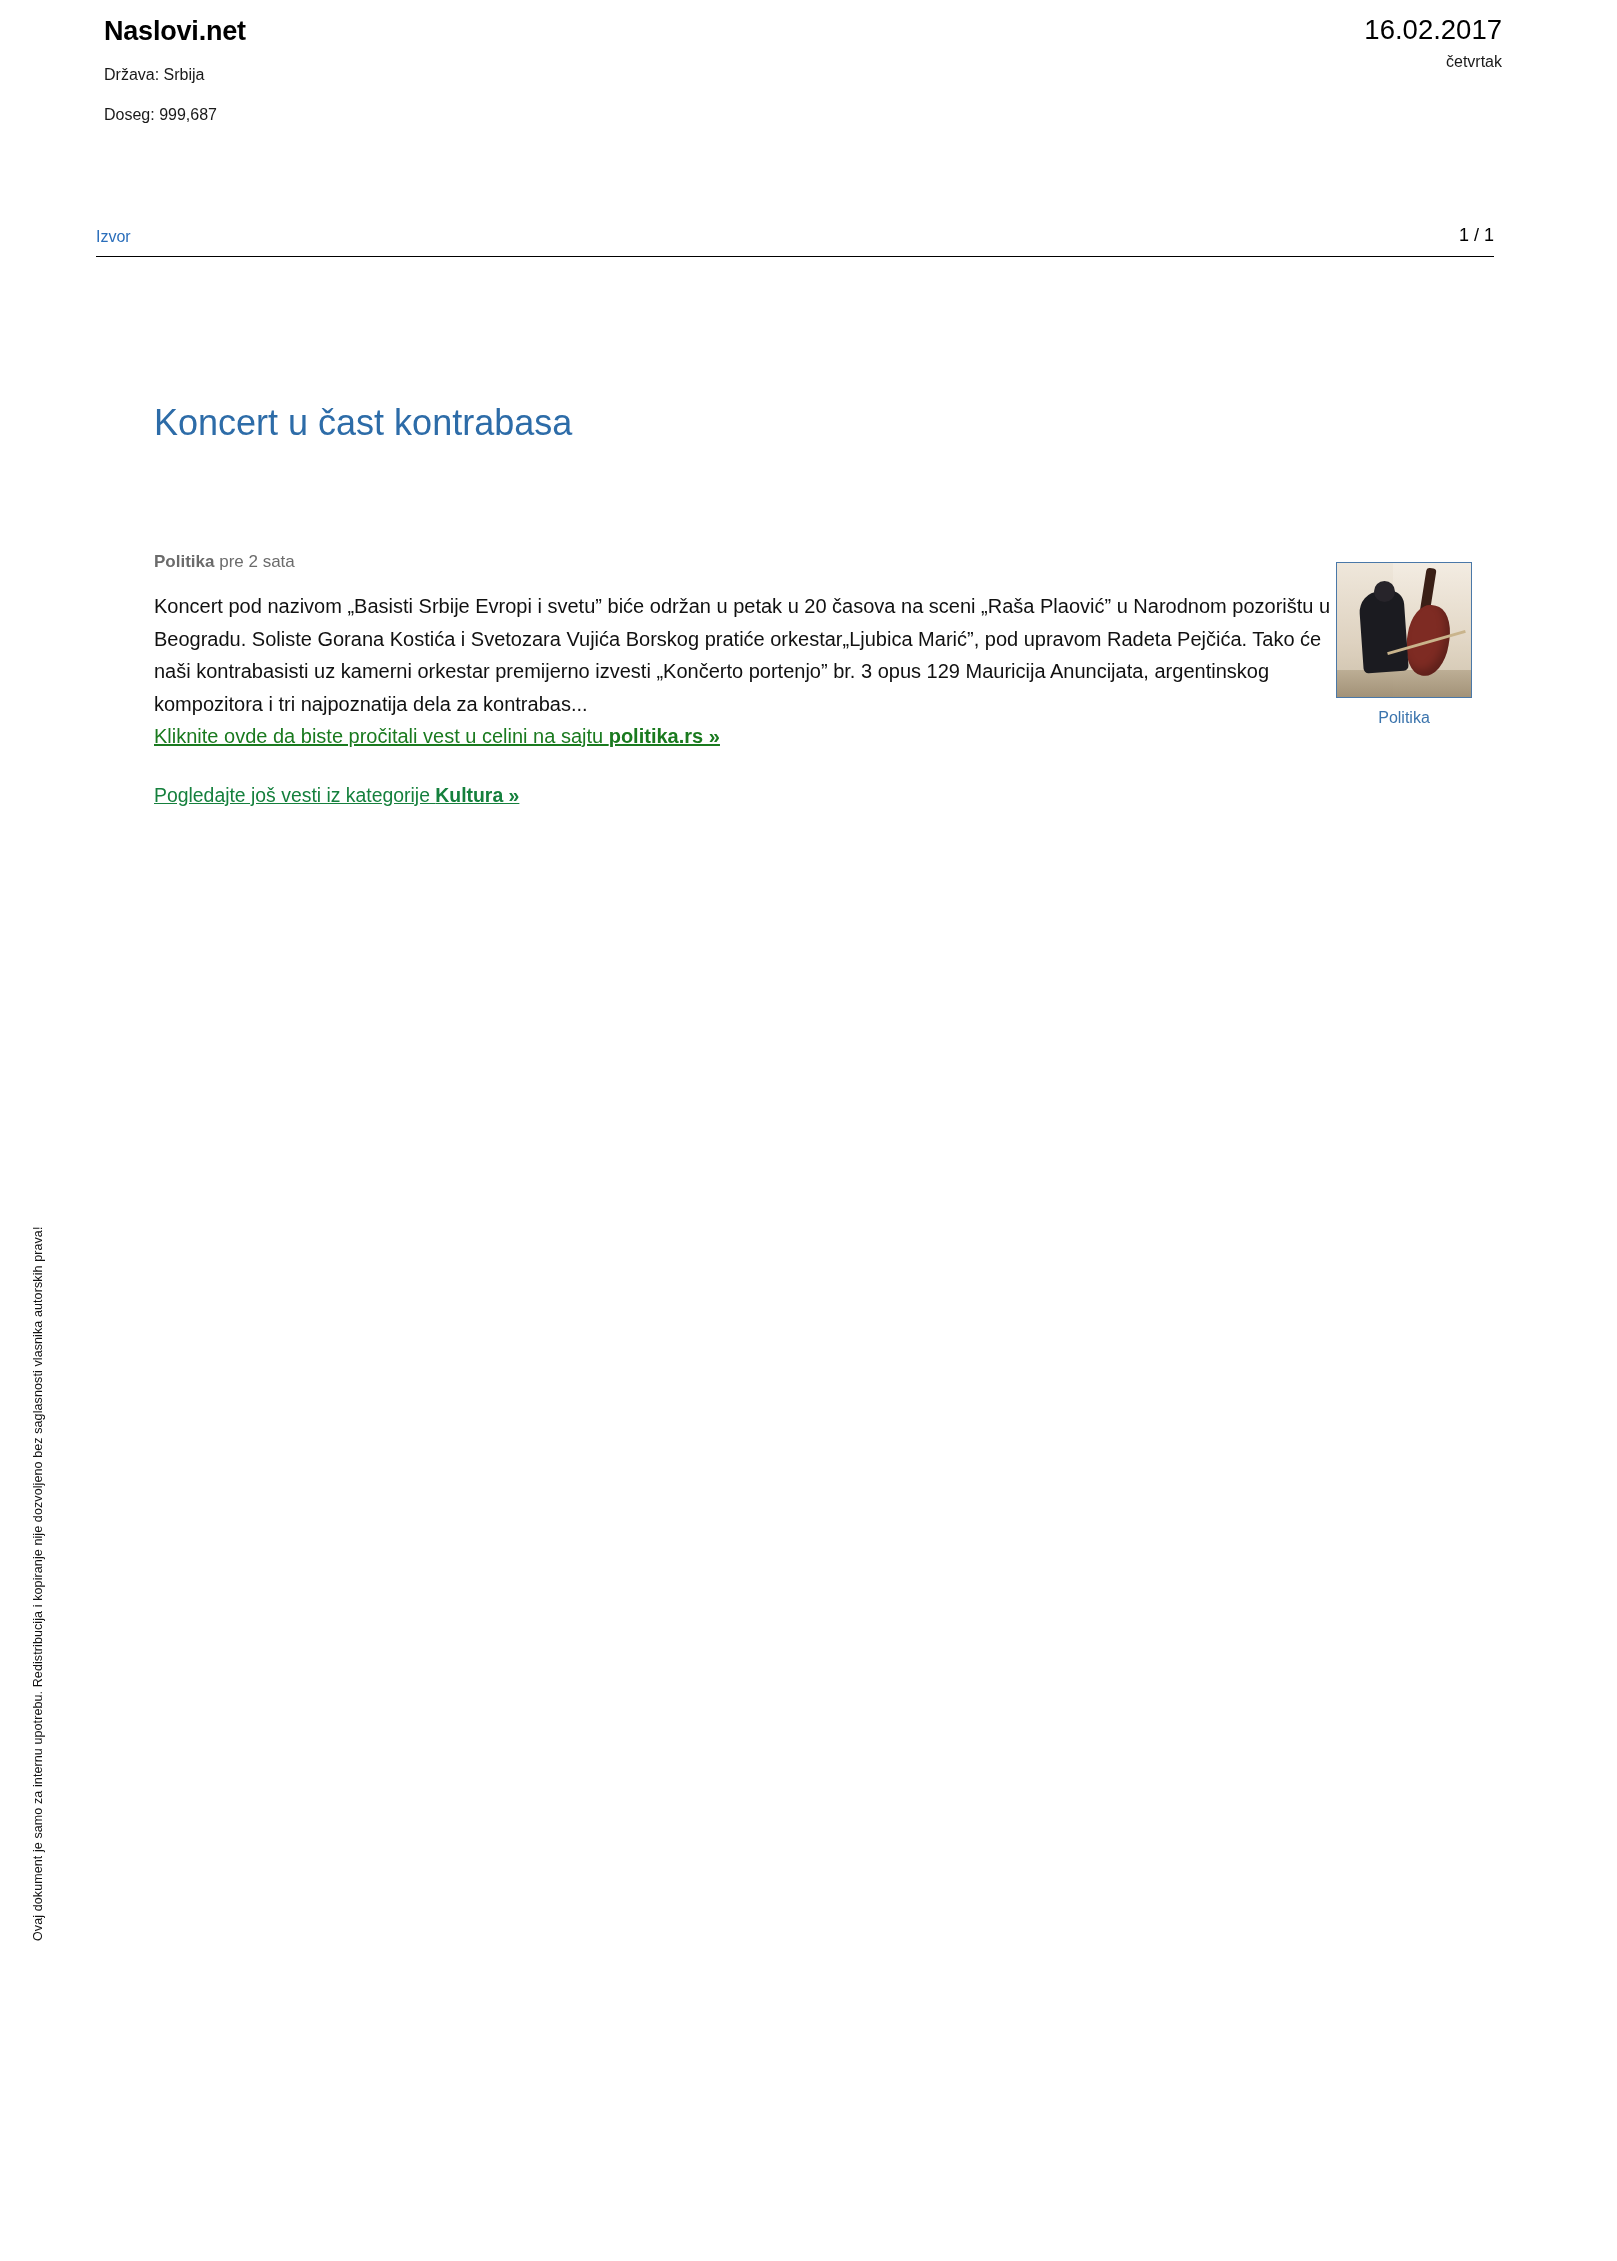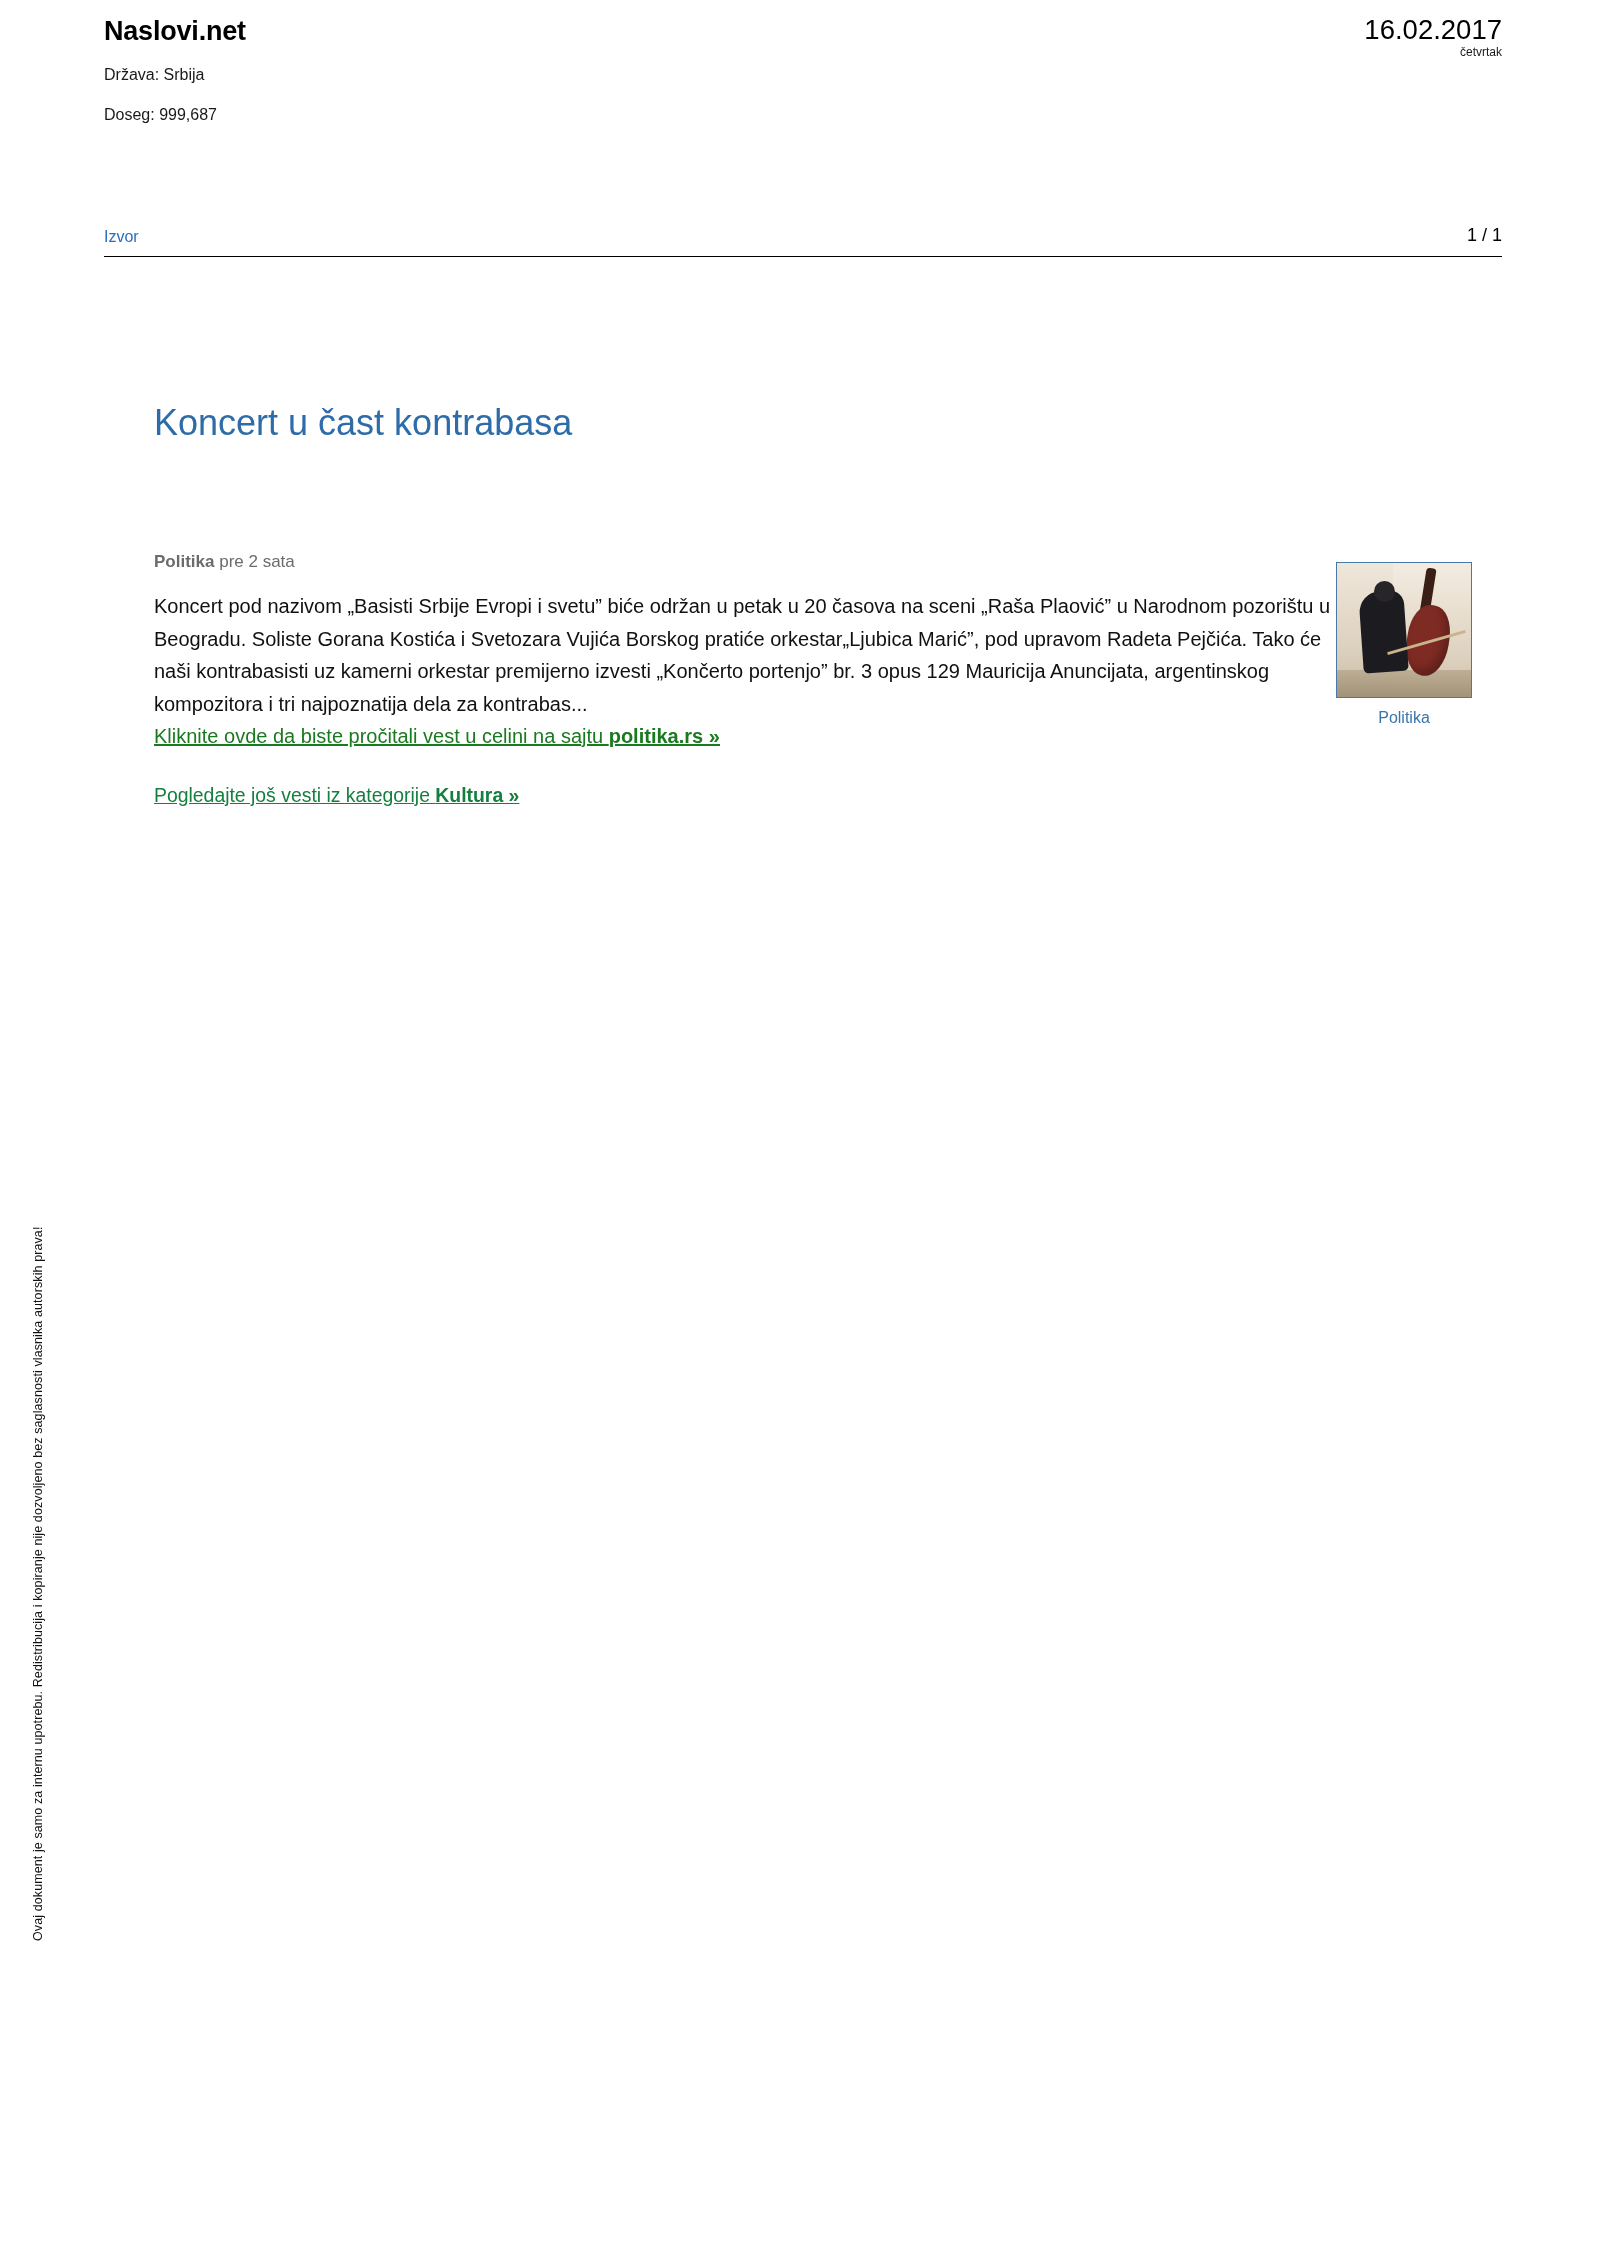--- a/index.html
+++ b/index.html
@@ -50,27 +50,28 @@
   .meta-line-2 { margin-top: 19.4px; }
   .date-block {
     text-align: right;
   }
   .date-main {
     font-size: 27.5px;
     color: #000;
     line-height: 1.1;
   }
   .date-sub {
-    font-size: 12px;
+    font-size: 16px;
     color: #1a1a1a;
+    margin-top: 8px;
   }
 
   .subheader {
     position: absolute;
-    left: 104px;
+    left: 96px;
     top: 225px;
     width: 1398px;
     display: flex;
     justify-content: space-between;
     align-items: flex-end;
     padding-bottom: 9.7px;
     border-bottom: 1.6px solid #000000;
   }
   .izvor-link {
     font-size: 16px;

